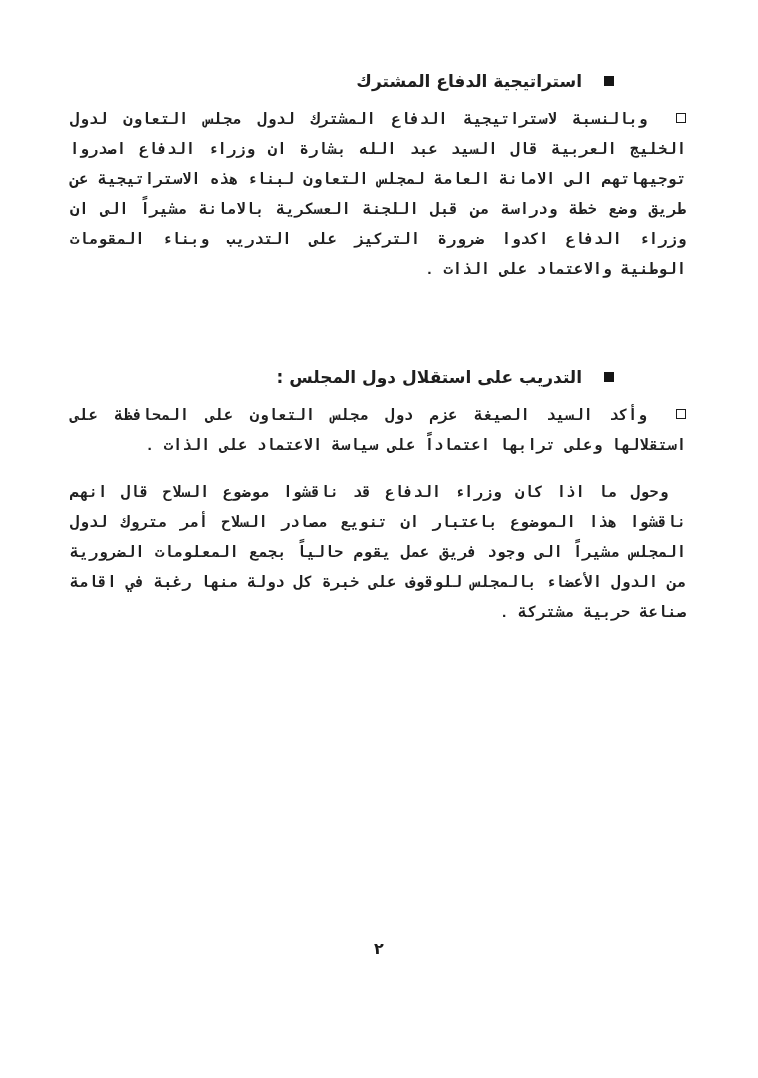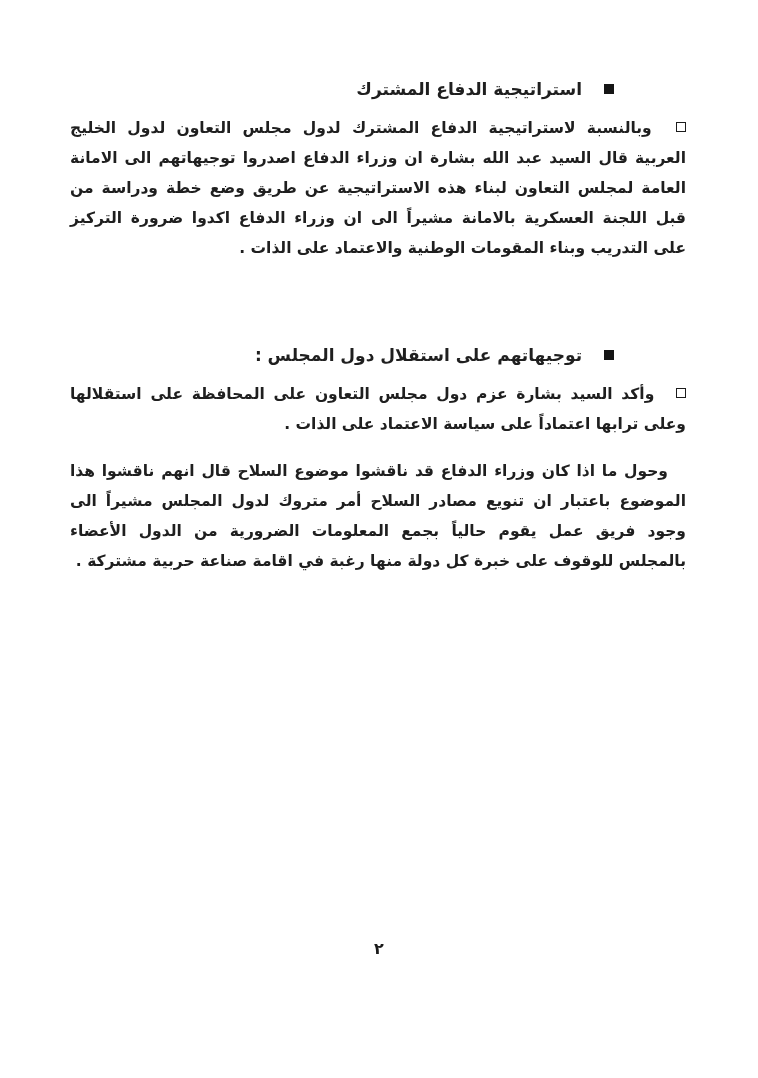--- a/index.html
+++ b/index.html
@@ -14,21 +14,21 @@
     margin: 0 auto;
     background: #ffffff;
     direction: rtl;
     font-family: "DejaVu Sans", sans-serif;
     color: #1f1f1f;
     overflow: hidden;
     box-sizing: border-box;
   }
   .content {
     position: absolute;
-    top: 79px;
+    top: 71px;
     right: 72px;
     left: 70px;
   }
   .doc-section {
     margin: 0;
   }
   .doc-section + .doc-section {
     margin-top: 82px;
   }
   .heading {
@@ -55,20 +55,21 @@
     margin-left: 13px;
     vertical-align: 1px;
   }
   .para {
     margin: 8px 0 17px 0;
     font-size: 15.5px;
     font-weight: 600;
     line-height: 30px;
     text-align: justify;
     text-justify: inter-word;
+    font-family: Liberation Mono, monospace;
   }
   .para.indented {
     text-indent: 18px;
   }
   .page-number {
     position: absolute;
     bottom: 120px;
     left: 0;
     right: 0;
     text-align: center;
@@ -90,25 +91,25 @@
       </h2>
       <p class="para">
         <span class="bullet-open"></span>
         <span>وبالنسبة لاستراتيجية الدفاع المشترك لدول مجلس التعاون لدول الخليج العربية قال السيد عبد الله بشارة ان وزراء الدفاع اصدروا توجيهاتهم الى الامانة العامة لمجلس التعاون لبناء هذه الاستراتيجية عن طريق وضع خطة ودراسة من قبل اللجنة العسكرية بالامانة مشيراً الى ان وزراء الدفاع اكدوا ضرورة التركيز على التدريب وبناء المقومات الوطنية والاعتماد على الذات .</span>
       </p>
     </section>
 
     <section class="doc-section">
       <h2 class="heading">
         <span class="bullet-filled"></span>
-        <span>توجيهاتهم على استقلال دول المجلس :</span>
+        <span>التدريب على استقلال دول المجلس :</span>
       </h2>
       <p class="para">
         <span class="bullet-open"></span>
-        <span>وأكد السيد بشارة عزم دول مجلس التعاون على المحافظة على استقلالها وعلى ترابها اعتماداً على سياسة الاعتماد على الذات .</span>
+        <span>وأكد السيد الصيغة عزم دول مجلس التعاون على المحافظة على استقلالها وعلى ترابها اعتماداً على سياسة الاعتماد على الذات .</span>
       </p>
       <p class="para indented">
         <span>وحول ما اذا كان وزراء الدفاع قد ناقشوا موضوع السلاح قال انهم ناقشوا هذا الموضوع باعتبار ان تنويع مصادر السلاح أمر متروك لدول المجلس مشيراً الى وجود فريق عمل يقوم حالياً بجمع المعلومات الضرورية من الدول الأعضاء بالمجلس للوقوف على خبرة كل دولة منها رغبة في اقامة صناعة حربية مشتركة .</span>
       </p>
     </section>
 
   </div>
 
   <div class="page-number">٢</div>
 </div>

